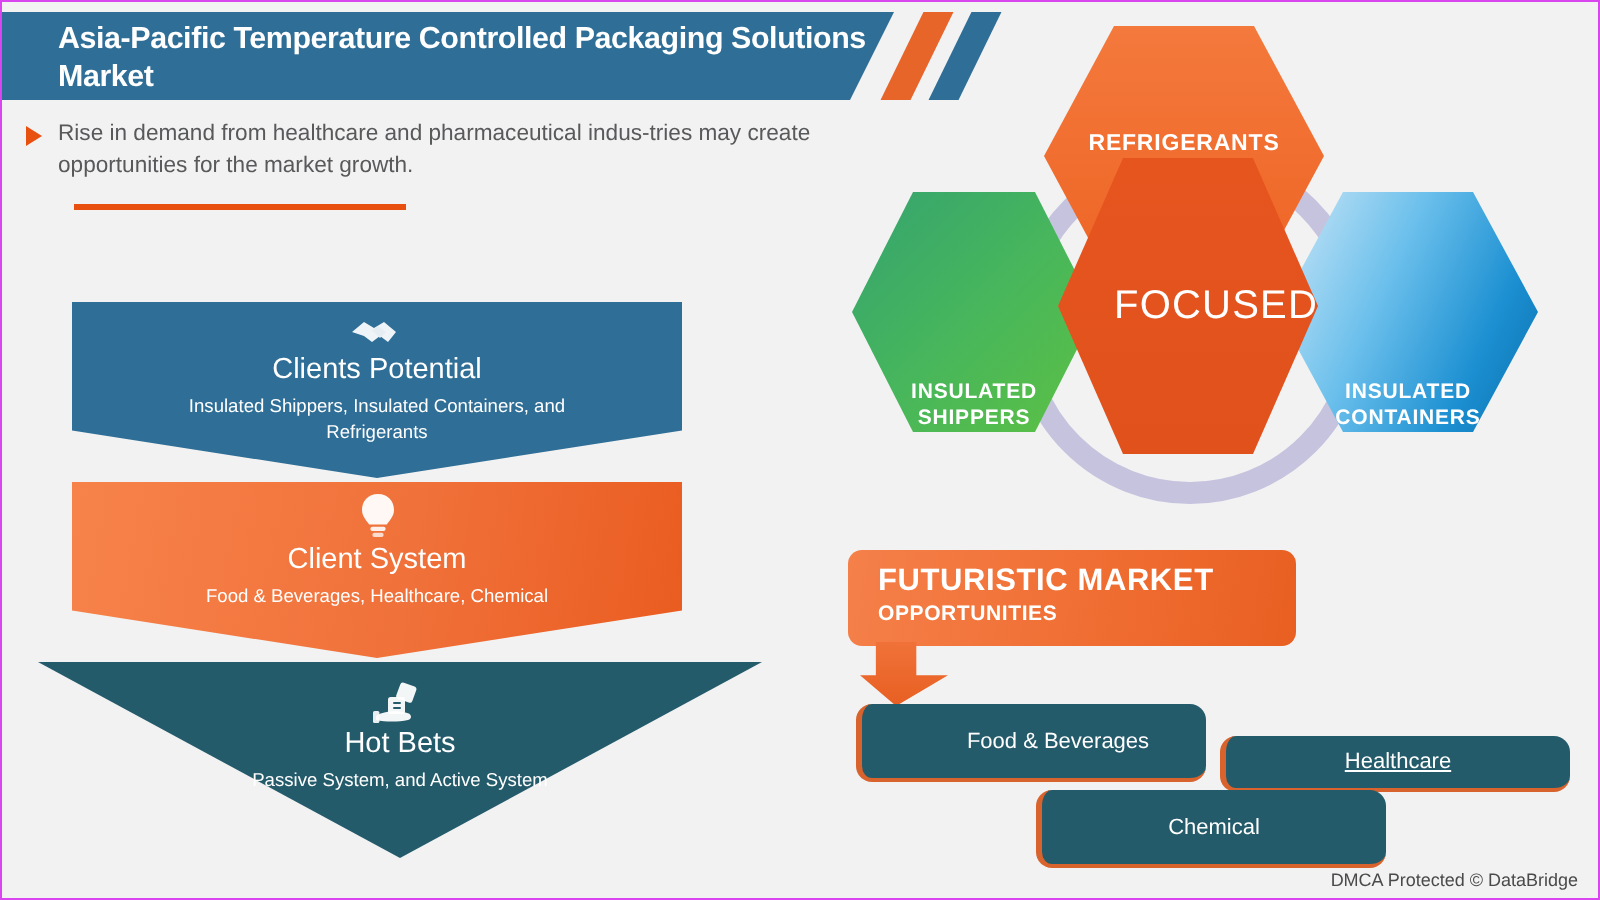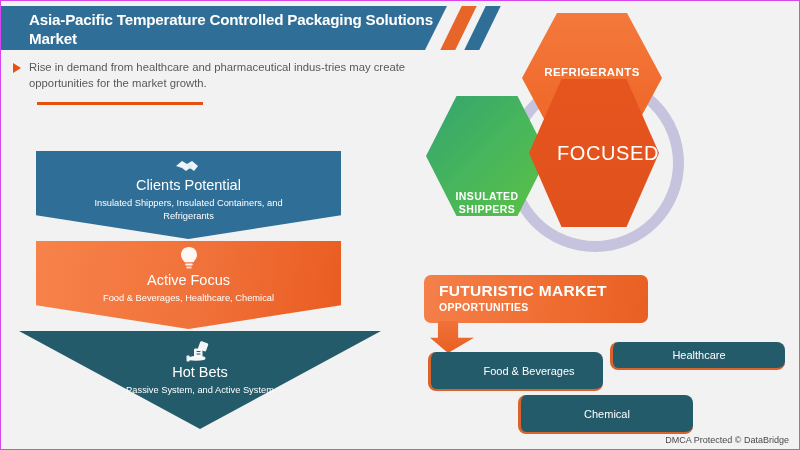--- a/index.html
+++ b/index.html
@@ -209,21 +209,21 @@
     border-left: 3px solid #d9632c;
     border-bottom: 2px solid #d9632c;
     box-sizing: border-box;
     display: flex;
     align-items: center;
     justify-content: center;
     color: #ffffff;
     font-size: 11px;
   }
   #opp-food { left: 427px; top: 351px; width: 175px; height: 39px; padding-left: 24px; }
-  #opp-health { left: 609px; top: 341px; width: 175px; height: 28px; }
+  #opp-health { left: 609px; top: 367px; width: 175px; height: 28px; text-decoration: underline; }
   #opp-chem { left: 517px; top: 394px; width: 175px; height: 39px; }
 
   #footer-note {
     position: absolute;
     right: 10px; bottom: 4px;
     font-size: 9px;
     color: #4a4a4a;
   }
 </style>
 </head>
@@ -264,21 +264,21 @@
 
     <div class="funnel-band" id="band-focus">
       <div class="body"></div>
       <div class="funnel-icon" style="top:5px;">
         <svg width="20" height="26" viewBox="0 0 20 26" aria-hidden="true">
           <path d="M10 1 C5 1 2 4.6 2 9 C2 12 4 14 5.6 16.2 L14.4 16.2 C16 14 18 12 18 9 C18 4.6 15 1 10 1 Z" fill="#ffffff" opacity="0.95"></path>
           <rect x="6.2" y="17.4" width="7.6" height="2.1" rx="1" fill="#ffffff" opacity="0.9"></rect>
           <rect x="7.2" y="20.4" width="5.6" height="2.1" rx="1" fill="#ffffff" opacity="0.75"></rect>
         </svg>
       </div>
-      <div class="funnel-label funnel-title" style="top:31px;">Active Focus</div>
+      <div class="funnel-label funnel-title" style="top:31px;">Client System</div>
       <div class="funnel-label funnel-sub" style="top:51px;">Food &amp; Beverages, Healthcare, Chemical</div>
     </div>
 
     <div class="funnel-band" id="band-hot">
       <div class="body"></div>
       <div class="funnel-icon" style="top:10px;">
         <svg width="28" height="24" viewBox="0 0 28 24" aria-hidden="true">
           <rect x="13" y="1" width="8.5" height="8.5" rx="1.4" transform="rotate(20 17 5)" fill="#ffffff" opacity="0.95"></rect>
           <rect x="8" y="7.5" width="8.5" height="8.5" rx="1.4" fill="#ffffff" opacity="0.95"></rect>
           <path d="M11 10.5 L14 10.5 M11 13 L14 13" stroke="#245b6b" stroke-width="1" stroke-linecap="round"></path>
@@ -295,20 +295,23 @@
     <div id="hex-ring"></div>
 
     <div class="hexagon" id="hex-refrigerants">
       <span>REFRIGERANTS</span>
     </div>
 
     <div class="hexagon" id="hex-shippers">
       <span>INSULATED SHIPPERS</span>
     </div>
 
+    <div class="hexagon" id="hex-containers">
+      <span>INSULATED CONTAINERS</span>
+    </div>
 
     <div class="hexagon" id="hex-focused">
       <span class="line1">FOCUSED</span>
     </div>
   </div>
 
   <div id="fm-banner">
     <div id="fm-title">FUTURISTIC MARKET</div>
     <div id="fm-sub">OPPORTUNITIES</div>
   </div>

